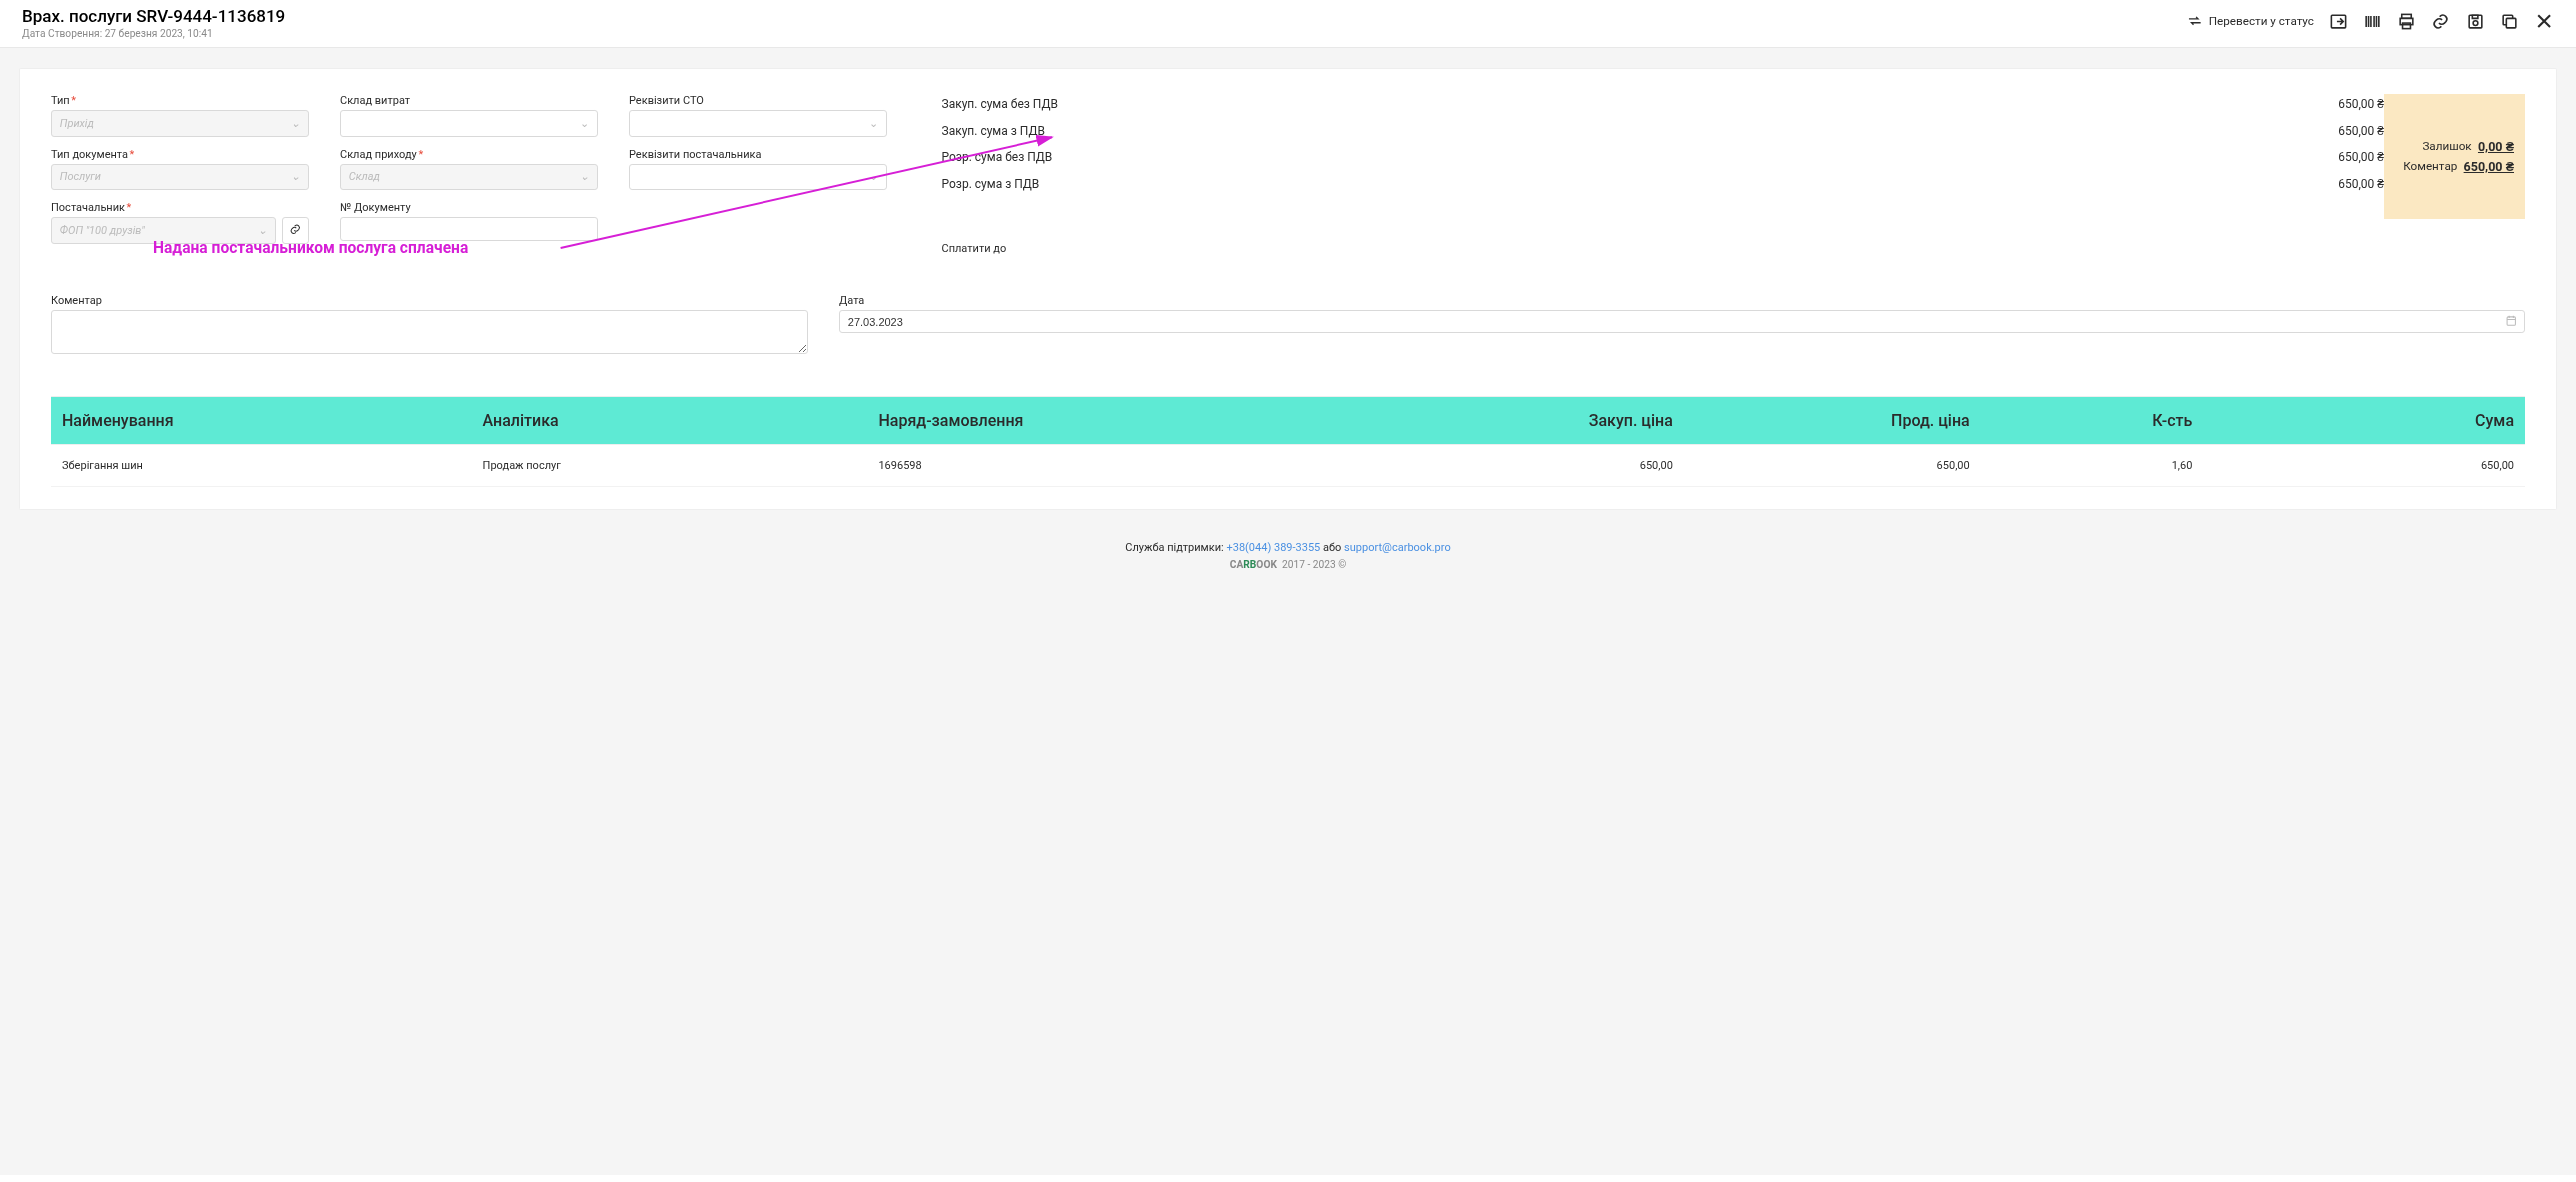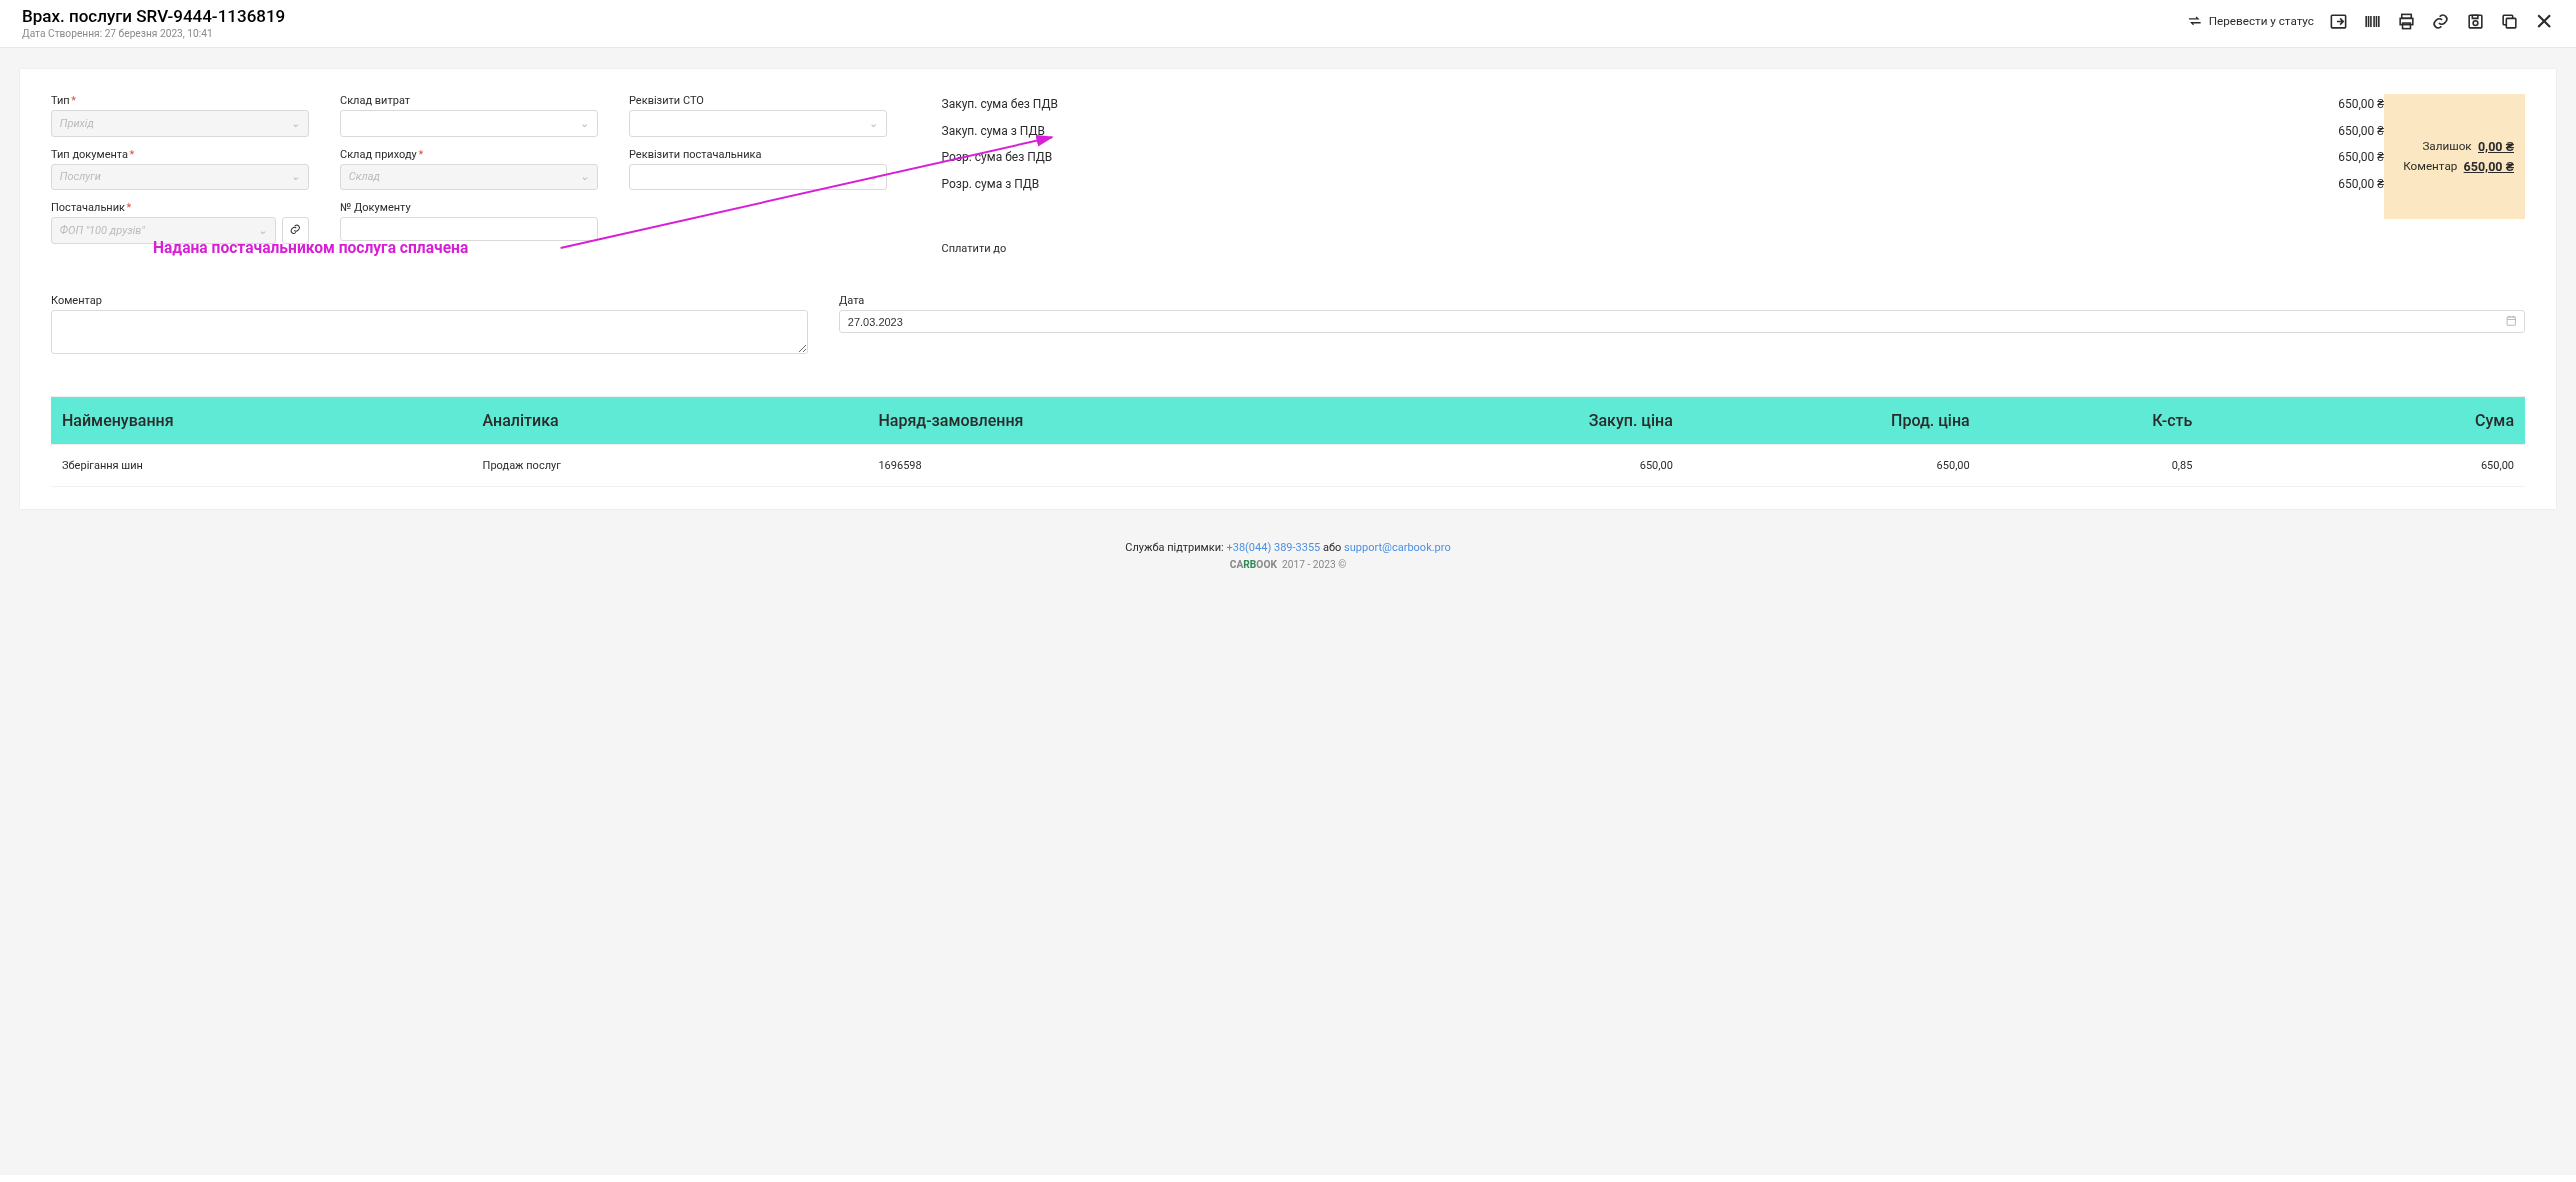--- a/index.html
+++ b/index.html
@@ -461,21 +461,21 @@
             <th class="num">Сума</th>
           </tr>
         </thead>
         <tbody>
           <tr>
             <td>Зберігання шин</td>
             <td>Продаж послуг</td>
             <td>1696598</td>
             <td class="num">650,00</td>
             <td class="num">650,00</td>
-            <td class="num">0,85</td>
+            <td class="num">1,60</td>
             <td class="num">650,00</td>
           </tr>
         </tbody>
       </table>
     </div>
   </div>
 
   <div class="footer">
     <span>Служба підтримки:</span>
     <a href="#">+38(044) 389-3355</a>

